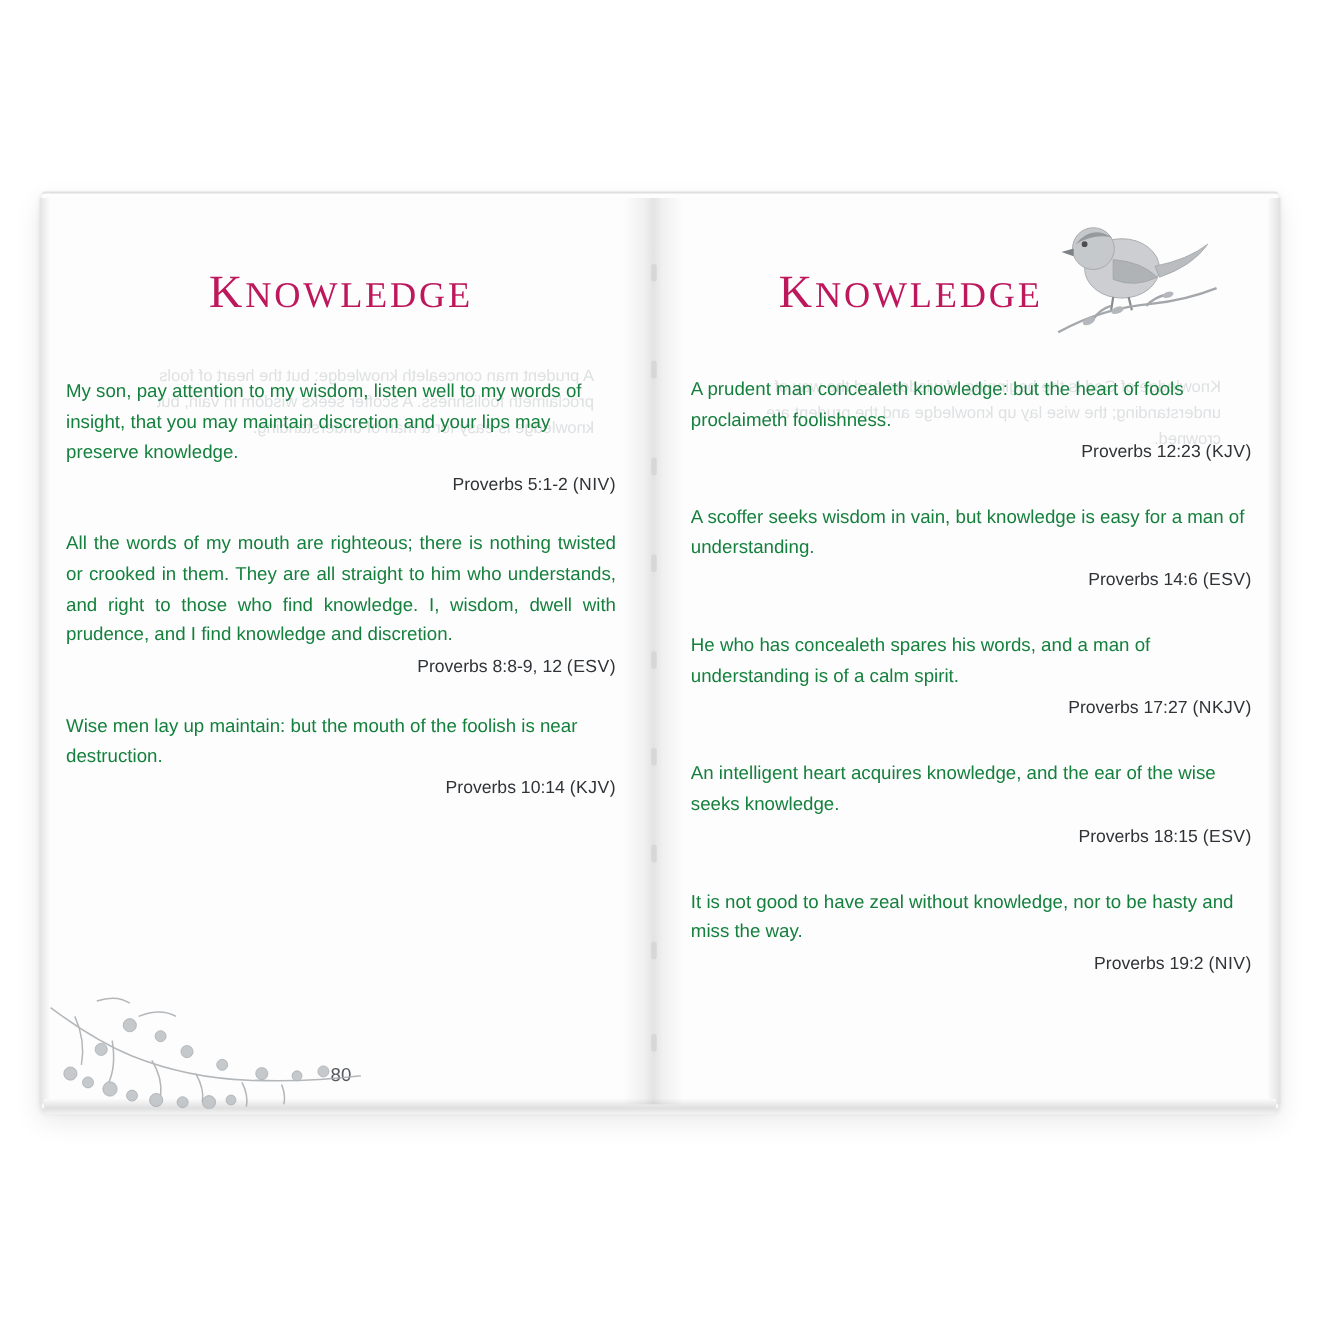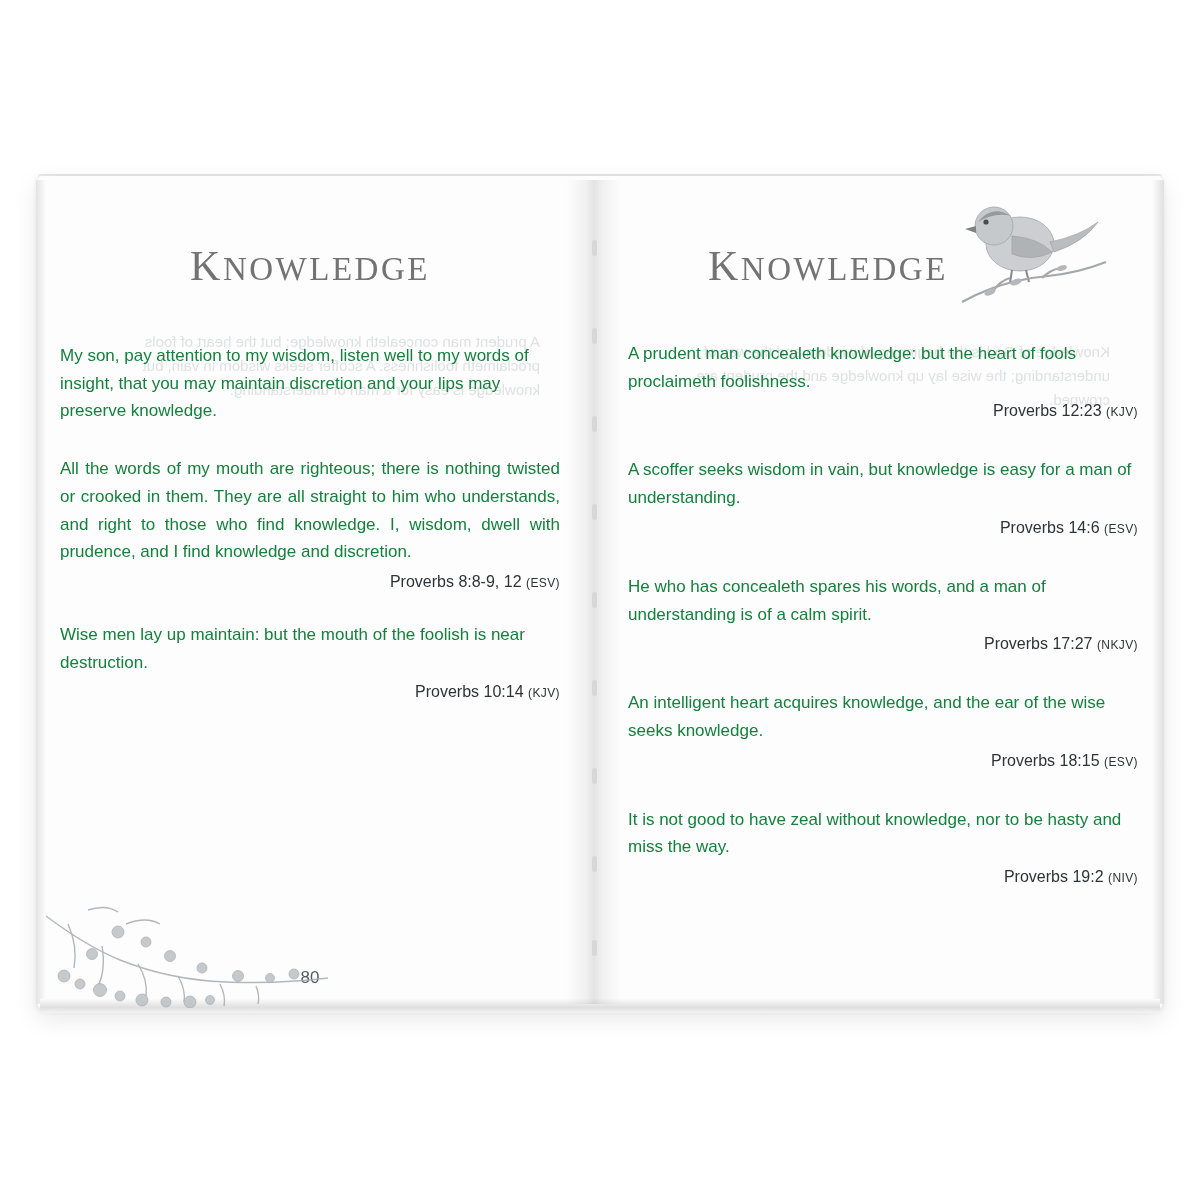--- a/index.html
+++ b/index.html
@@ -101,21 +101,21 @@
     height: 824px;
     overflow: hidden;
   }
   .page-left  { left: 60px;  width: 500px; }
   .page-right { left: 628px; width: 510px; }
 
   .page-title {
     font-family: "Liberation Serif", serif;
     font-size: 33px;
     letter-spacing: 2.5px;
-    color: #737373;
+    color: #be185d;
     text-align: center;
     margin-top: 62px;
   }
   .page-title .cap { font-size: 42px; }
 
   .verse-block {
     margin-top: 30px;
   }
   .verse-block:first-of-type { margin-top: 0; }
 
@@ -129,21 +129,21 @@
   .verse-text.ragged { text-align: left; }
 
   .verse-ref {
     font-family: "Liberation Sans", sans-serif;
     font-size: 16px;
     color: #2f3337;
     text-align: right;
     margin-top: 7px;
   }
   .verse-ref .ver {
-    font-size: 12px;
+    font-size: 16px;
     letter-spacing: 0.4px;
   }
 
   .body-left { margin-top: 52px; }
   .body-right { margin-top: 50px; }
 
   .page-number {
     position: absolute;
     bottom: 16px;
     width: 100%;
@@ -221,20 +221,24 @@
 
   <div class="page page-left">
     <div class="page-title">
       <span><span class="cap">K</span>NOWLEDGE</span>
     </div>
 
     <div class="body-left">
 
       <div class="verse-block">
         <div class="verse-text ragged">My son, pay attention to my wisdom, listen well to my words of insight, that you may maintain discretion and your lips may preserve knowledge.</div>
+        <div class="verse-ref">
+          <span>Proverbs 5:1-2</span>
+          <span class="ver">(NIV)</span>
+        </div>
       </div>
 
       <div class="verse-block">
         <div class="verse-text">All the words of my mouth are righteous; there is nothing twisted or crooked in them. They are all straight to him who understands, and right to those who find knowledge. I, wisdom, dwell with prudence, and I find knowledge and discretion.</div>
         <div class="verse-ref">
           <span>Proverbs 8:8-9, 12</span>
           <span class="ver">(ESV)</span>
         </div>
       </div>
 

